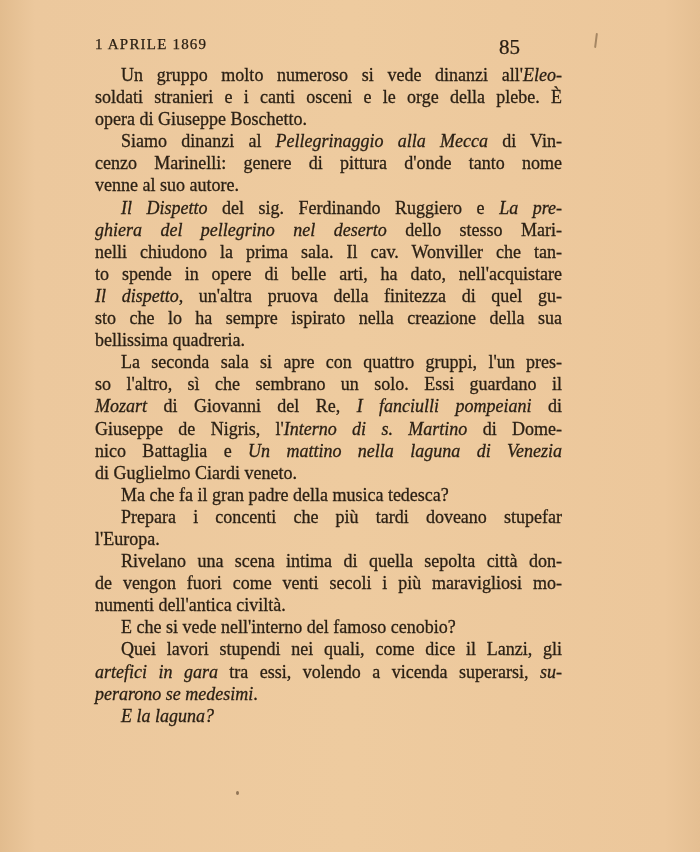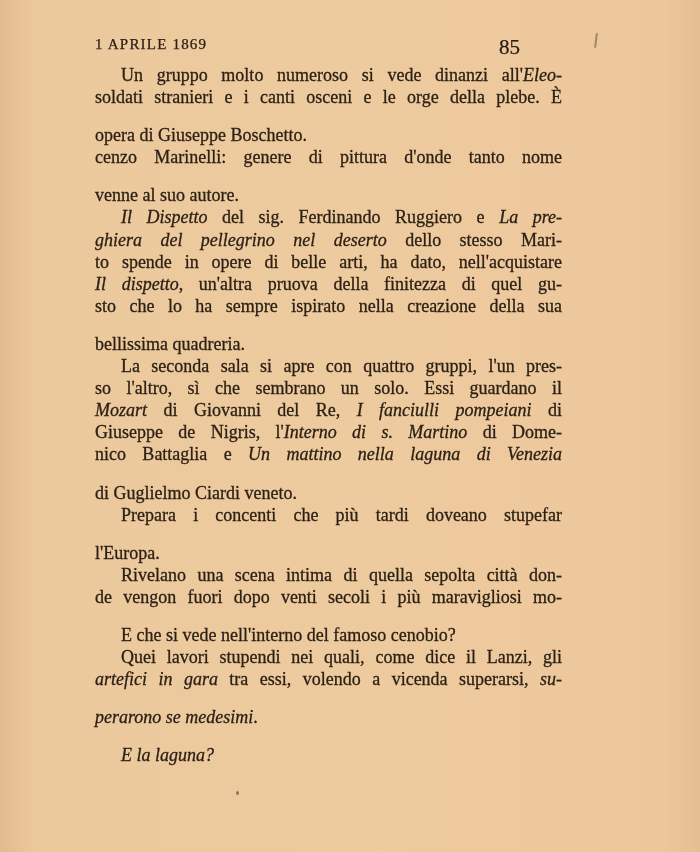--- a/index.html
+++ b/index.html
@@ -39,21 +39,21 @@
   .body {
     margin-top: 11px;
     font-size: 18px;
     line-height: 22.1px;
     -webkit-text-stroke: 0.28px currentColor;
   }
   .line {
     text-align: justify;
     text-align-last: justify;
   }
-  .line.end { text-align-last: left; margin-top: 16px; }
+  .line.end { text-align-last: left; }
   .line.indent { text-indent: 26px; }
   .it { font-style: italic; }
   .artifact-mark {
     position: absolute;
     left: 595px;
     top: 33px;
     width: 2px;
     height: 15px;
     background: rgba(80, 55, 30, 0.45);
     transform: rotate(7deg);
@@ -77,38 +77,42 @@
   <div class="artifact-dot"></div>
   <div class="content">
     <div class="header">
       <span class="date">1 APRILE 1869</span>
       <span class="pagenum">85</span>
     </div>
     <div class="body">
         <div class="line indent"><span>Un gruppo molto numeroso si vede dinanzi all'</span><span class="it">Eleo-</span></div>
         <div class="line"><span>soldati stranieri e i canti osceni e le orge della plebe. È</span></div>
         <div class="line end"><span>opera di Giuseppe Boschetto.</span></div>
+        <div class="line indent"><span>Siamo dinanzi al </span><span class="it">Pellegrinaggio alla Mecca</span><span> di Vin-</span></div>
         <div class="line"><span>cenzo Marinelli: genere di pittura d'onde tanto nome</span></div>
         <div class="line end"><span>venne al suo autore.</span></div>
         <div class="line indent"><span class="it">Il Dispetto</span><span> del sig. Ferdinando Ruggiero e </span><span class="it">La pre-</span></div>
         <div class="line"><span class="it">ghiera del pellegrino nel deserto</span><span> dello stesso Mari-</span></div>
+        <div class="line"><span>nelli chiudono la prima sala. Il cav. Wonviller che tan-</span></div>
         <div class="line"><span>to spende in opere di belle arti, ha dato, nell'acquistare</span></div>
         <div class="line"><span class="it">Il dispetto</span><span>, un'altra pruova della finitezza di quel gu-</span></div>
         <div class="line"><span>sto che lo ha sempre ispirato nella creazione della sua</span></div>
         <div class="line end"><span>bellissima quadreria.</span></div>
         <div class="line indent"><span>La seconda sala si apre con quattro gruppi, l'un pres-</span></div>
         <div class="line"><span>so l'altro, sì che sembrano un solo. Essi guardano il</span></div>
         <div class="line"><span class="it">Mozart</span><span> di Giovanni del Re, </span><span class="it">I fanciulli pompeiani</span><span> di</span></div>
         <div class="line"><span>Giuseppe de Nigris, l'</span><span class="it">Interno di s. Martino</span><span> di Dome-</span></div>
         <div class="line"><span>nico Battaglia e </span><span class="it">Un mattino nella laguna di Venezia</span></div>
         <div class="line end"><span>di Guglielmo Ciardi veneto.</span></div>
+        <div class="line indent end"><span>Ma che fa il gran padre della musica tedesca?</span></div>
         <div class="line indent"><span>Prepara i concenti che più tardi doveano stupefar</span></div>
         <div class="line end"><span>l'Europa.</span></div>
         <div class="line indent"><span>Rivelano una scena intima di quella sepolta città don-</span></div>
-        <div class="line"><span>de vengon fuori dopo venti secoli i più maravigliosi mo-</span></div>
+        <div class="line"><span>de vengon fuori come venti secoli i più maravigliosi mo-</span></div>
+        <div class="line end"><span>numenti dell'antica civiltà.</span></div>
         <div class="line indent end"><span>E che si vede nell'interno del famoso cenobio?</span></div>
         <div class="line indent"><span>Quei lavori stupendi nei quali, come dice il Lanzi, gli</span></div>
         <div class="line"><span class="it">artefici in gara</span><span> tra essi, volendo a vicenda superarsi, </span><span class="it">su-</span></div>
         <div class="line end"><span class="it">perarono se medesimi</span><span>.</span></div>
         <div class="line indent end"><span class="it">E la laguna?</span></div>
       </div>
   </div>
 </div>
 
 </body></html>

